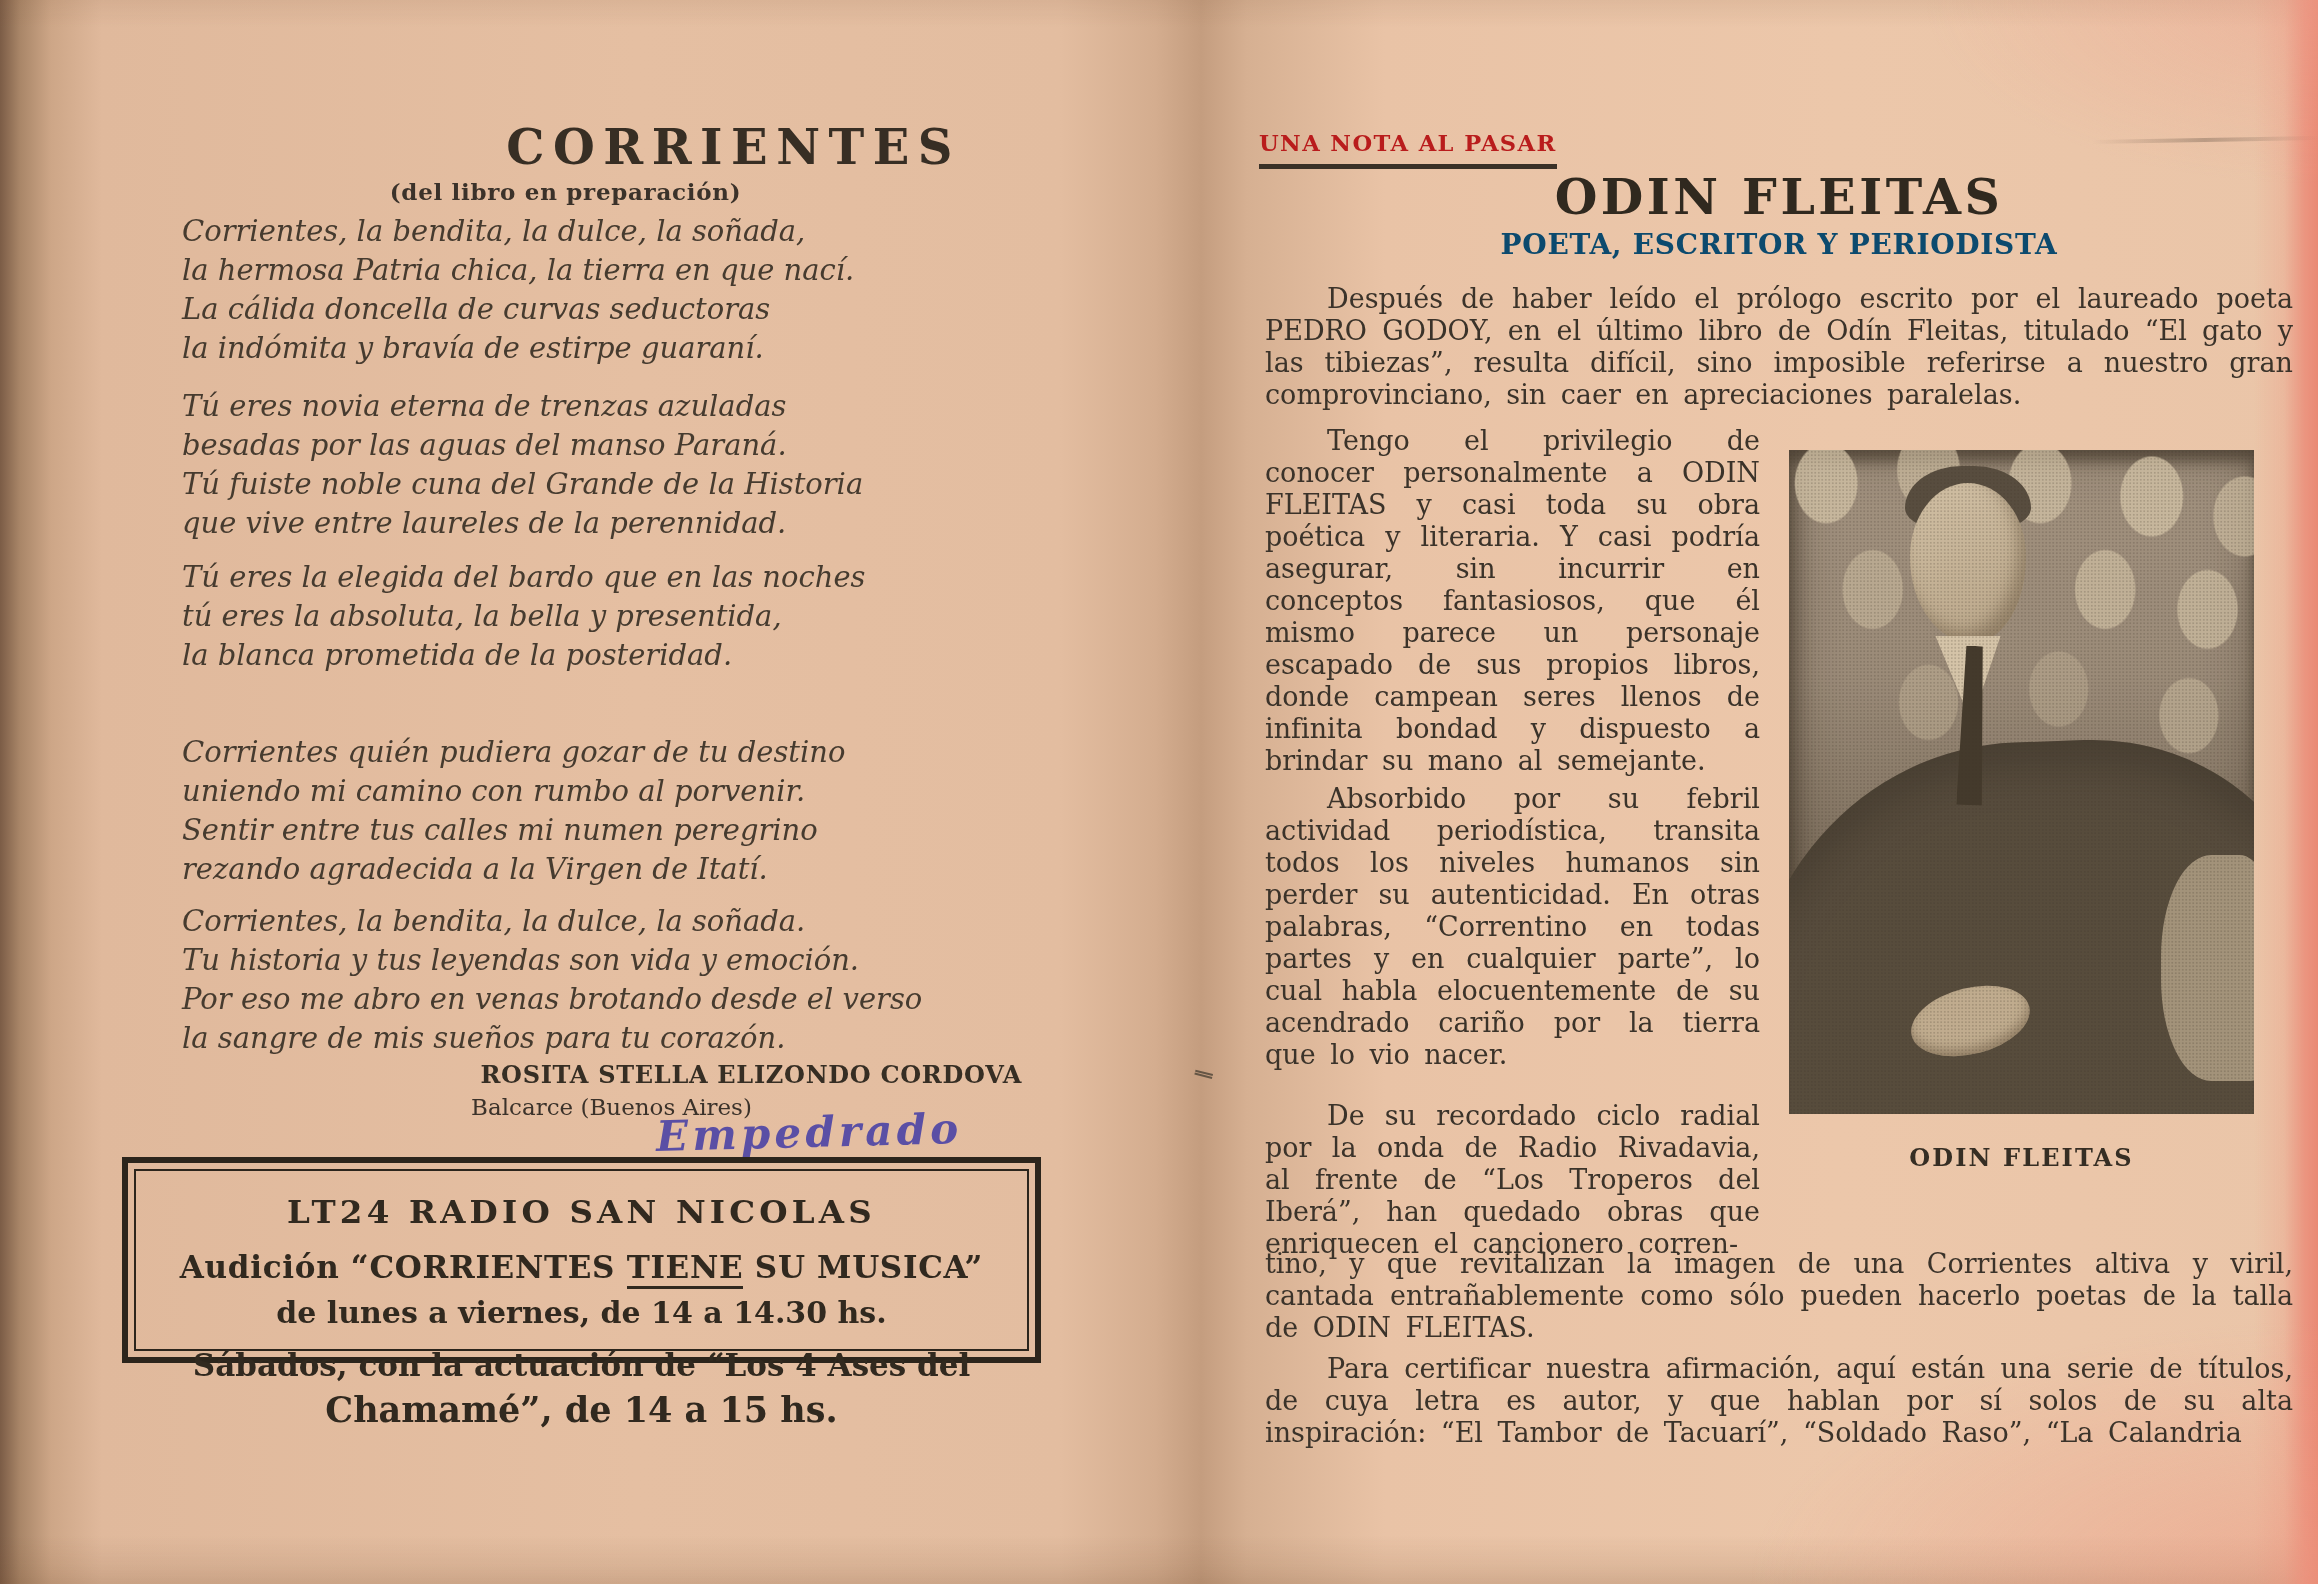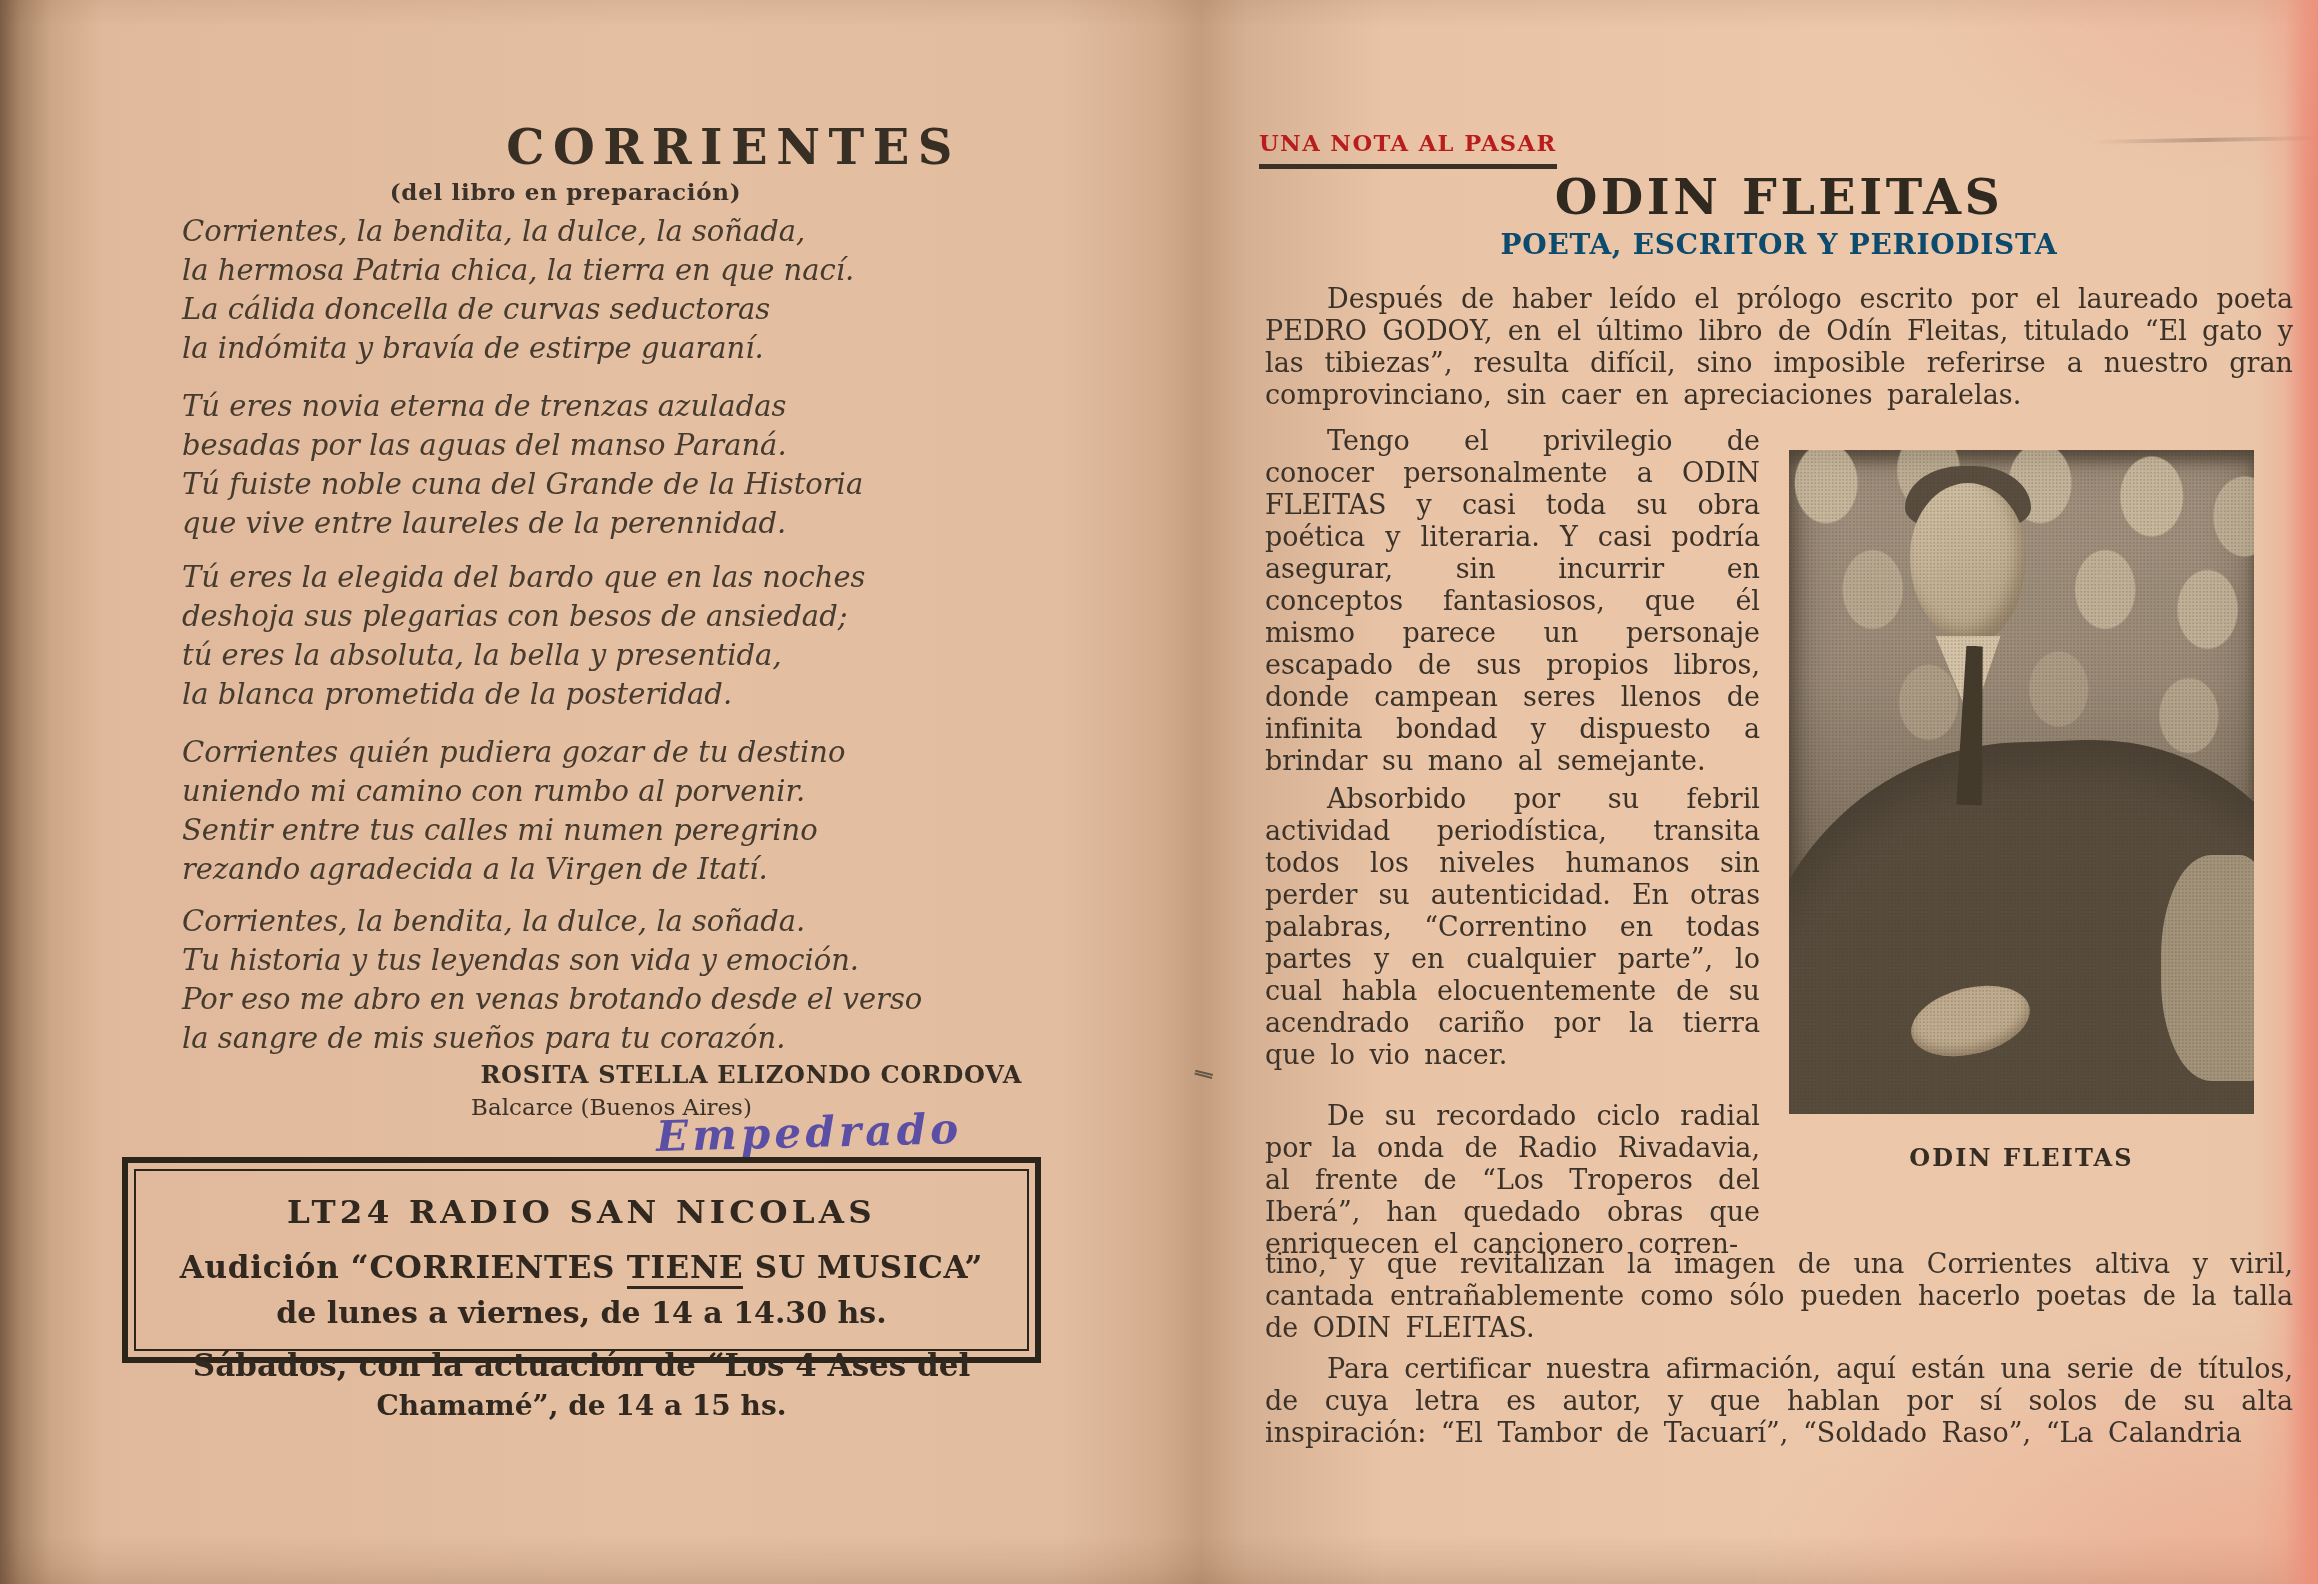--- a/index.html
+++ b/index.html
@@ -27,21 +27,21 @@
   .handwriting{left:656px;top:1108px;font-size:42px;font-style:italic;font-weight:bold;
     letter-spacing:4.2px;color:#5a4fa5;transform:rotate(-1.5deg);white-space:nowrap;}
   .ad-box{left:122px;top:1157px;width:919px;height:206px;border:6.4px solid #2c251c;box-sizing:border-box;}
   .ad-inner{position:absolute;inset:5.7px;border:2.8px solid #2c251c;box-sizing:border-box;
     padding-top:21px;text-align:center;color:#31291f;}
   .ad-line1{font-weight:bold;font-size:32.5px;letter-spacing:4.2px;}
   .ad-line2{font-weight:bold;font-size:31px;margin-top:18.4px;letter-spacing:0.7px;}
   .ad-underline{border-bottom:3.5px solid #31291f;padding-bottom:1.4px;}
   .ad-line3{font-weight:bold;font-size:30px;margin-top:10px;}
   .ad-line4{font-weight:bold;font-size:31px;margin-top:17px;}
-  .ad-line5{font-weight:bold;font-size:28px;margin-top:5.7px;}
+  .ad-line5{font-weight:bold;font-size:35px;margin-top:5.7px;}
   
   .kicker{left:1259px;top:130px;font-weight:bold;font-size:22.6px;letter-spacing:1.4px;color:#b91c1c;
     border-bottom:5px solid #3a3127;padding-bottom:8px;}
   .rp-title{left:1265px;top:168px;width:1028px;text-align:center;font-weight:bold;
     font-size:49px;letter-spacing:3.5px;color:#30291f;}
   .rp-subtitle{left:1265px;top:228px;width:1028px;text-align:center;font-weight:bold;
     font-size:28px;letter-spacing:0.7px;color:#0c4a6e;}
   .par{font-size:27px;line-height:32px;color:#3b332a;text-align:justify;word-spacing:0.22em;}
   .indent{text-indent:62px;}
   .p1{left:1265px;top:283px;width:1028px;}
@@ -111,21 +111,20 @@
   <div>la indómita y bravía de estirpe guaraní.</div>
 </div>
 <div class="abs stanza s2">
   <div>Tú eres novia eterna de trenzas azuladas</div>
   <div>besadas por las aguas del manso Paraná.</div>
   <div>Tú fuiste noble cuna del Grande de la Historia</div>
   <div>que vive entre laureles de la perennidad.</div>
 </div>
 <div class="abs stanza s3">
   <div>Tú eres la elegida del bardo que en las noches</div>
-  <div>deshoja sus plegarias con besos de ansiedad;</div>
   <div>tú eres la absoluta, la bella y presentida,</div>
   <div>la blanca prometida de la posteridad.</div>
 </div>
 <div class="abs stanza s4">
   <div>Corrientes quién pudiera gozar de tu destino</div>
   <div>uniendo mi camino con rumbo al porvenir.</div>
   <div>Sentir entre tus calles mi numen peregrino</div>
   <div>rezando agradecida a la Virgen de Itatí.</div>
 </div>
 <div class="abs stanza s5">

